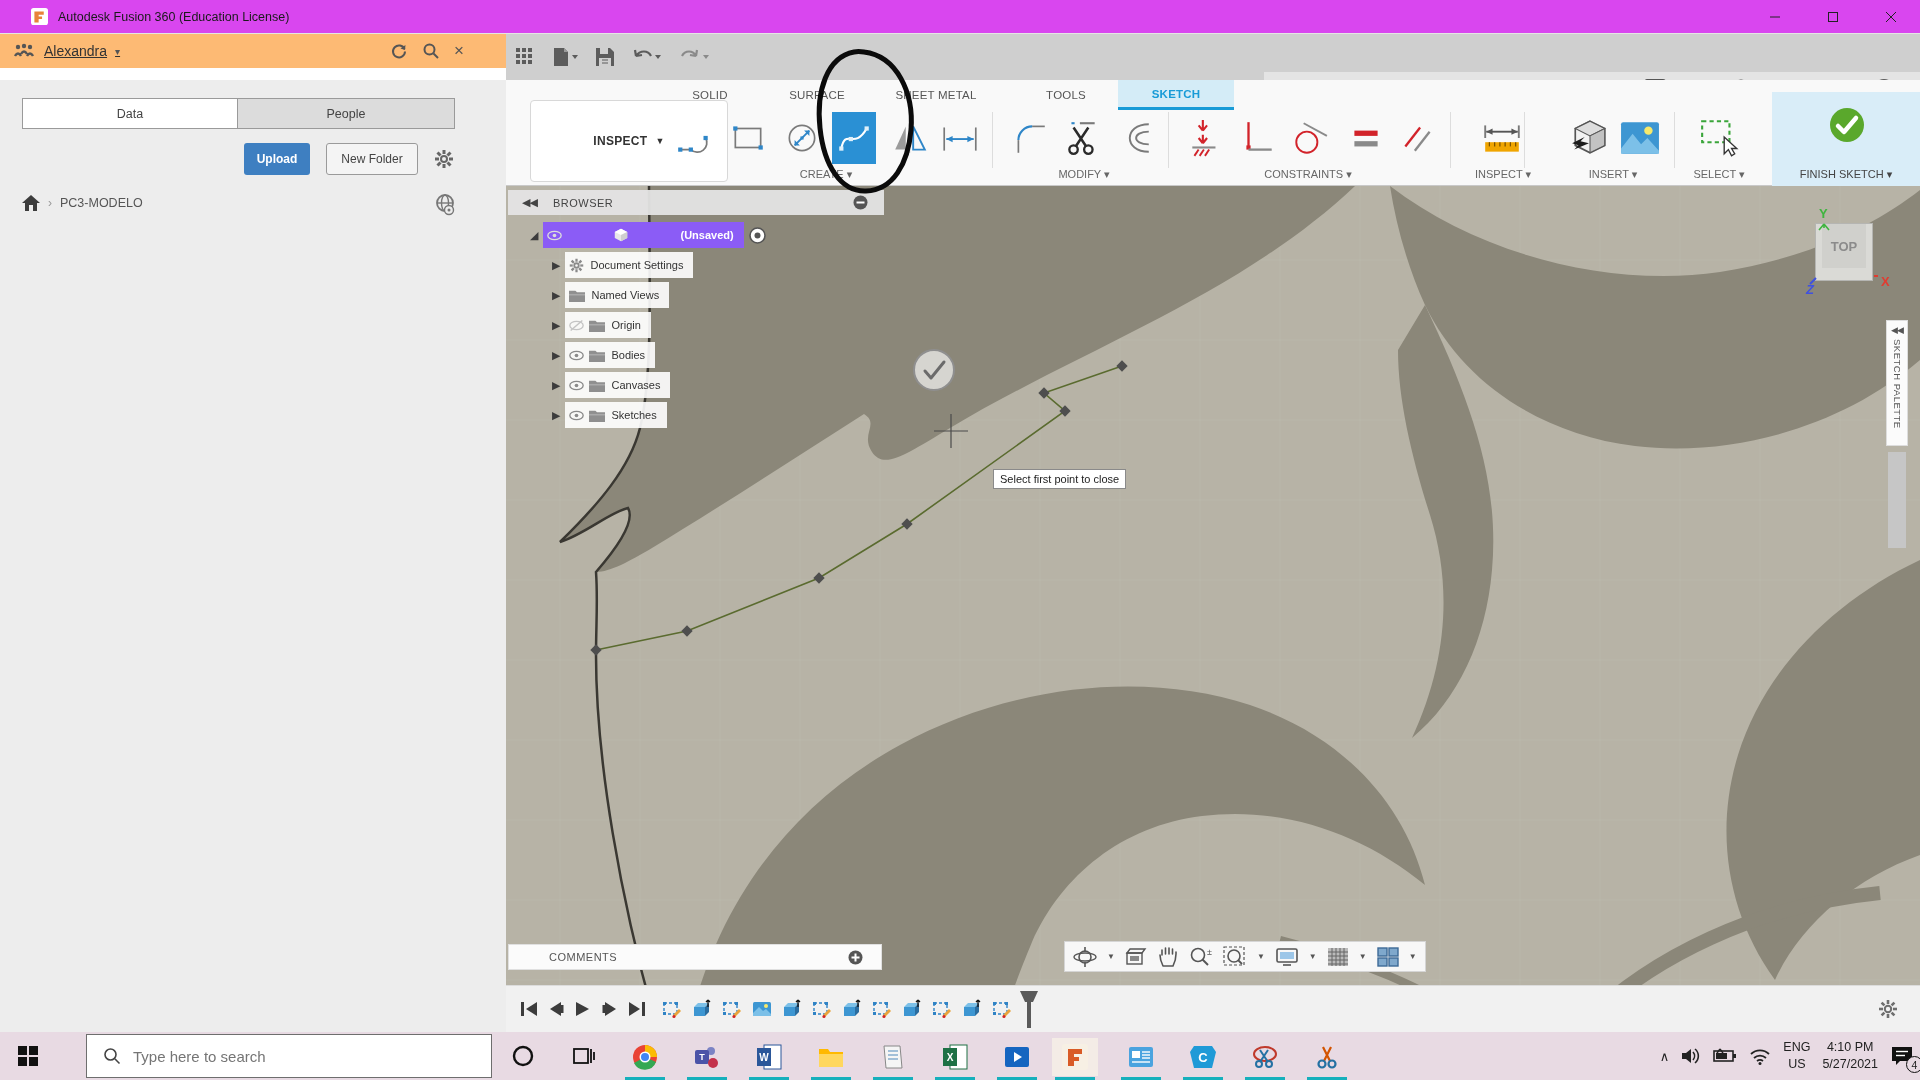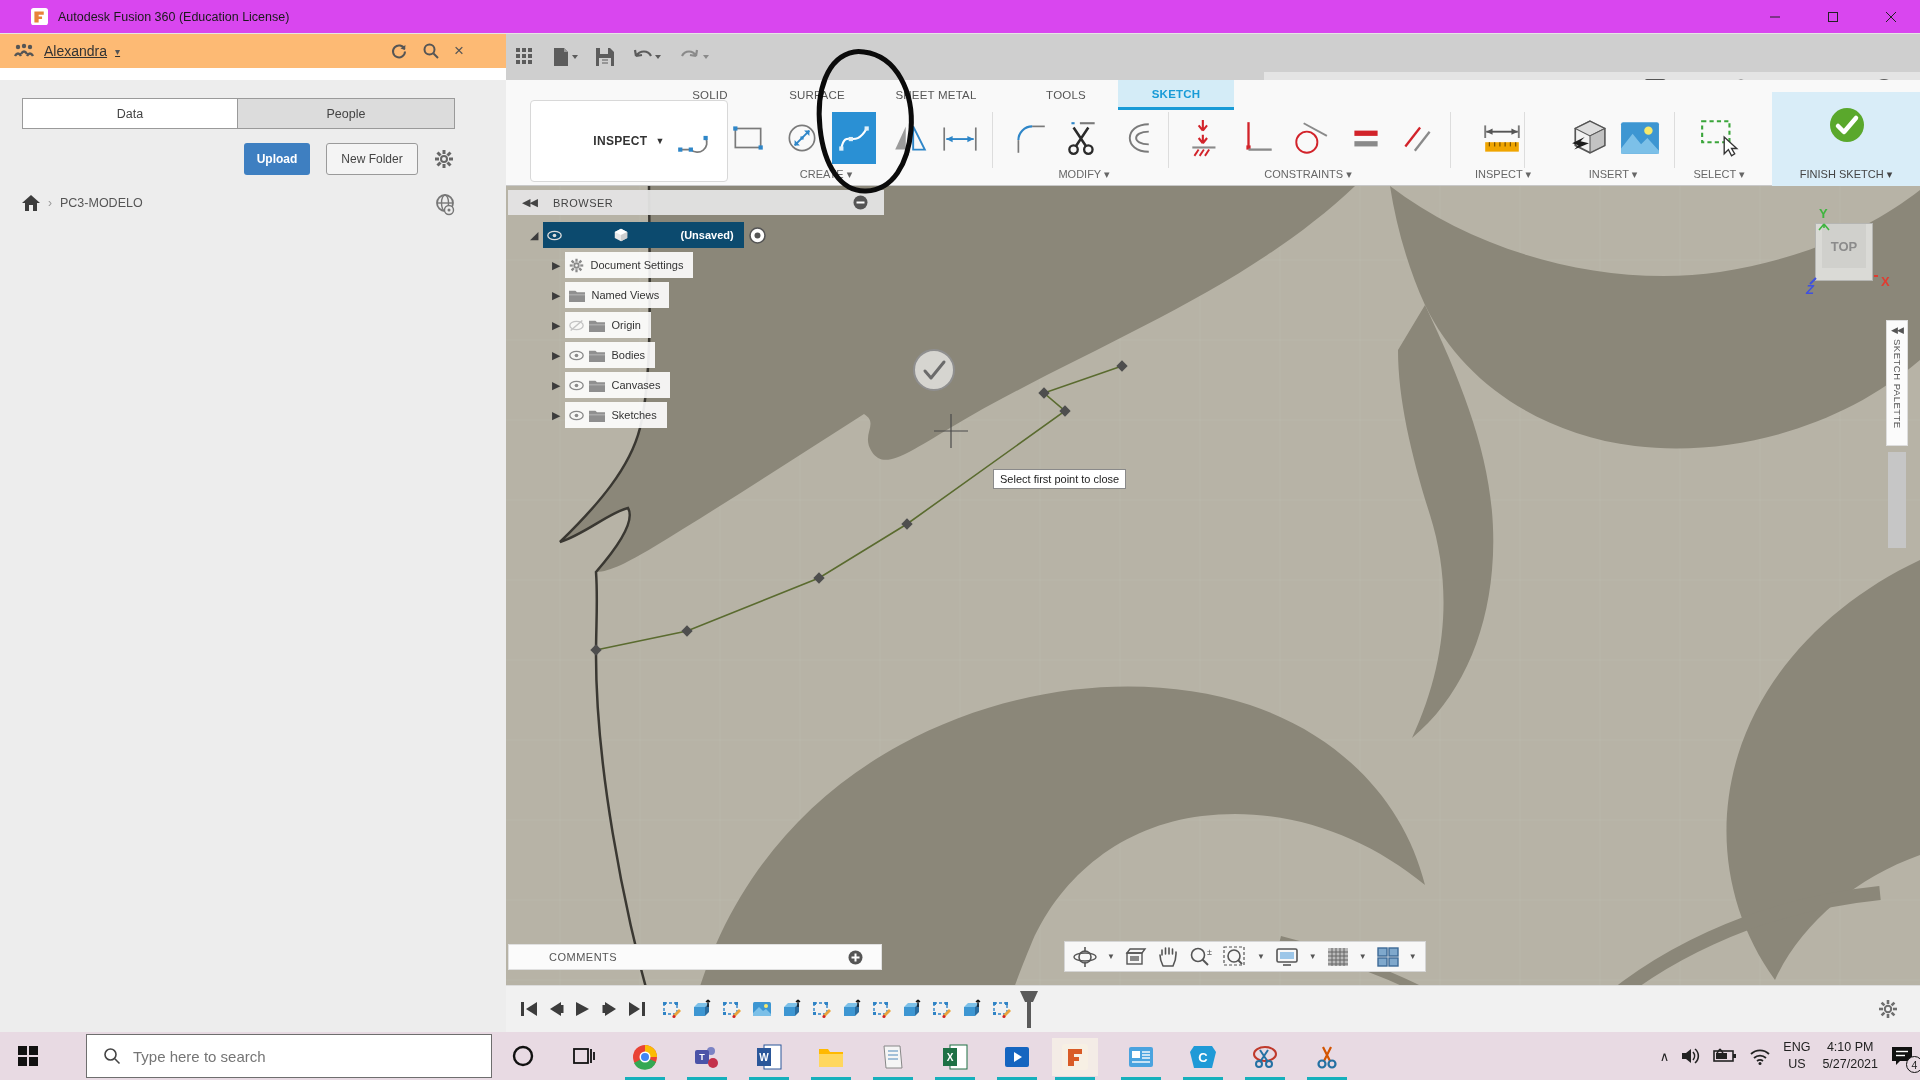--- a/index.html
+++ b/index.html
@@ -41,21 +41,21 @@
   .rlabel { position:absolute; top:88px; font-size:11px; color:#666; white-space:nowrap; transform:translateX(-50%); }
   #finish-block { position:absolute; left:1266px; top:12px; width:148px; height:94px; background:#d9edf8; }
 
   
   #canvas { left:506px; top:186px; width:1414px; height:846px; background:#b7b3a6; overflow:hidden; }
 
   
   #browser-hdr { position:absolute; left:2px; top:4px; width:376px; height:25px; background:rgba(228,228,228,.95); display:flex; align-items:center; font-size:11px; color:#444; }
   .br-row { position:absolute; height:26px; display:flex; align-items:center; }
   .br-box { background:rgba(255,255,255,.9); height:26px; display:flex; align-items:center; padding:0 10px 0 4px; font-size:11px; color:#333; }
-  #unsaved-box { background:#0c4a6e; color:#fff; font-weight:bold;gap:46px; }
+  #unsaved-box { background:#8b5cf6; color:#fff; font-weight:bold;gap:46px; }
   .tri { color:#3c3c3c; font-size:11px; margin-right:5px; }
 
   
   #comments-bar { position:absolute; left:2px; top:758px; width:374px; height:26px; background:#fbfbfb; border:1px solid #e0e0e0; display:flex; align-items:center; font-size:11px; color:#555; }
   #navbar { position:absolute; left:558px; top:755px; height:31px; background:#f7f7f7; border:1px solid #d5d5d5; display:flex; align-items:center; padding:0 8px; gap:10px; }
   #tooltip { position:absolute; left:487px; top:283px; height:20px; background:#fff; border:1px solid #8a8a8a; display:flex; align-items:center; padding:0 6px; font-size:11px; color:#222; }
 
   
   #viewcube { position:absolute; left:1309px; top:37px; width:58px; height:58px; background:#dadad6; border:1px solid #b5b5b2; display:flex; align-items:flex-start; justify-content:center; }
   #viewcube-face { width:44px; height:44px; background:#d0d0cc; display:flex; align-items:center; justify-content:center; color:#8b8b8b; font-weight:bold; font-size:13px; }

